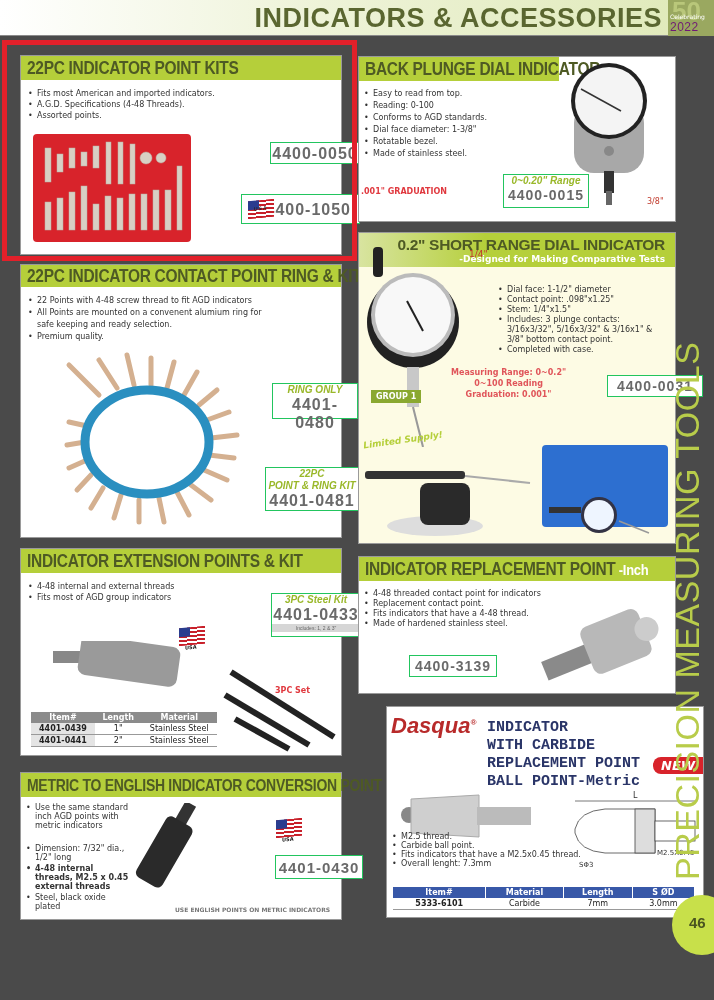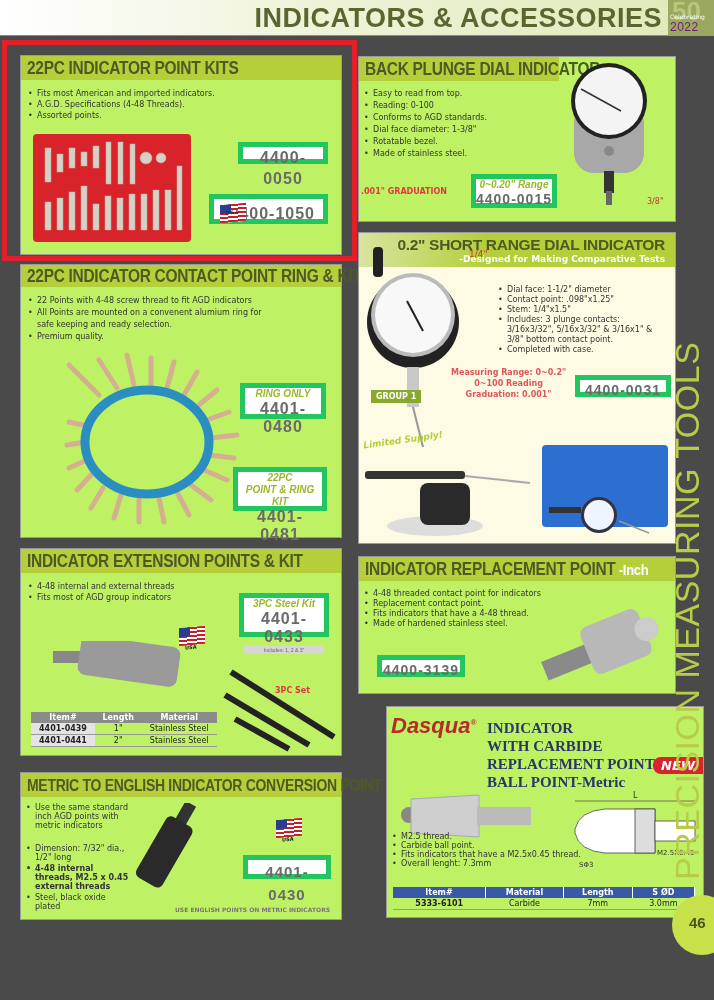--- a/index.html
+++ b/index.html
@@ -4,29 +4,29 @@
 <style>
   * { box-sizing: border-box; margin: 0; padding: 0; }
   body { width: 714px; height: 1000px; background: #4a4a4a; font-family: "DejaVu Sans", sans-serif; position: relative; overflow: hidden; }
   .header { position: absolute; left: 0; top: 0; width: 714px; height: 36px; background: linear-gradient(90deg, #ffffff 0%, #eef3d8 45%, #dfe9b8 100%); border-bottom: 1px solid #8a8a8a; }
   .header-title { position: absolute; right: 52px; top: 3px; font-family: "Liberation Sans", sans-serif; font-weight: bold; font-size: 27px; color: #5a6630; letter-spacing: 0.5px; }
   .badge50 { position: absolute; right: 0; top: 0; width: 46px; height: 36px; background: #9aa860; color: #e8f0c0; }
   .badge50 .num { position: absolute; left: 4px; top: -4px; font-size: 26px; font-weight: bold; color: #b9c77a; font-family: "Liberation Sans", sans-serif; }
   .badge50 .cel { position: absolute; left: 2px; top: 13px; font-size: 6px; color: #fff; }
   .badge50 .yr { position: absolute; left: 2px; top: 20px; font-size: 12px; color: #701a75; font-family: "Liberation Sans", sans-serif; letter-spacing: 0.5px; }
 
-  .card { position: absolute; background: #bef264; border: 1px solid #9a9a9a; }
+  .card { position: absolute; background: #ffffff; border: 1px solid #9a9a9a; }
   .card.cream { background: #fdfbe4; }
   .card-head { background: #b5cf3a; height: 24px; padding-left: 6px; display: flex; align-items: center; }
   .card-head h2 { font-family: "Liberation Sans", sans-serif; font-weight: bold; font-size: 15.5px; color: #4e5a24; letter-spacing: -0.3px; transform: scaleY(1.15); white-space: nowrap; }
   .card-head h2 .suffix { color: #ffffff; font-size: 13px; }
   ul.bul { list-style: none; font-size: 8px; color: #333; line-height: 11px; }
   ul.bul li { padding-left: 10px; position: relative; }
   ul.bul li::before { content: "•"; position: absolute; left: 1px; }
-  .sku { position: absolute; background: #fff; border: 5px solid #22c55e; text-align: center; font-family: "Liberation Sans", sans-serif; font-weight: bold; color: #6a6a6a; font-size: 16px; letter-spacing: 1px; }
+  .sku { position: absolute; background: #fff; border: 1px solid #22c55e; text-align: center; font-family: "Liberation Sans", sans-serif; font-weight: bold; color: #6a6a6a; font-size: 16px; letter-spacing: 1px; margin-left: 32px; }
   .sku .lbl { display: block; color: #9ab82a; font-style: italic; font-size: 10px; letter-spacing: 0; line-height: 12px; }
   .red-frame { position: absolute; left: 2px; top: 40px; width: 355px; height: 221px; border: 5px solid #e2202a; }
   .flag { position: absolute; width: 26px; height: 18px; background: repeating-linear-gradient(180deg, #c8202a 0 2px, #ffffff 2px 4px); transform: skewY(-6deg); }
   .flag::before { content: ""; position: absolute; left: 0; top: 0; width: 11px; height: 9px; background: #2a3d8f; }
   .flag .usa { position: absolute; left: 6px; bottom: -5px; font-size: 5px; color: #222; font-weight: bold; }
   .tbl { position: absolute; border-collapse: collapse; font-size: 8px; }
   .tbl th { color: #fff; font-weight: bold; padding: 1px 6px; }
   .tbl td { padding: 1px 6px; text-align: center; color: #222; border-bottom: 1px solid #999; }
   .tbl.gray th { background: #8b8b8b; }
   .tbl.blue th { background: #3858a8; border-right: 1px solid #fff; }
@@ -323,21 +323,21 @@
       <span class="usa">USA</span>
     </span>
   <div class="sku" style="left:222px;top:82px;width:88px;height:24px;line-height:23px;font-size:15px;">4401-0430</div>
   <div class="shape" style="left:154px;top:133px;font-size:6px;font-weight:bold;color:#777;">USE ENGLISH POINTS ON METRIC INDICATORS</div>
 </div>
 
 <div class="card" style="left:358px;top:706px;width:318px;height:212px;margin-left:28px;">
   <div class="shape" style="left:4px;top:6px;font-family:'Liberation Sans',sans-serif;font-style:italic;font-weight:bold;font-size:22px;color:#b82a2a;">
     <span>Dasqua</span><sup style="font-size:8px;">®</sup>
   </div>
-  <div class="shape" style="left:100px;top:12px;font-family:Liberation Serif, serif;font-weight:bold;font-size:15px;color:#2a3568;line-height:18px;">
+  <div class="shape" style="left:100px;top:12px;font-family:Liberation Mono, monospace;font-weight:bold;font-size:15px;color:#2a3568;line-height:18px;">
     <div>INDICATOR</div>
     <div>WITH CARBIDE</div>
     <div>REPLACEMENT POINT</div>
     <div>BALL POINT-Metric</div>
   </div>
   <div class="shape" style="left:266px;top:50px;background:#d8232b;color:#fff;font-weight:bold;font-style:italic;font-size:13px;padding:1px 8px;border-radius:8px 0 0 8px;">NEW</div>
   <div class="shape" style="left:10px;top:84px;">
     <svg width="140" height="60" viewBox="0 0 140 60">
       <circle cx="12" cy="24" r="8" fill="#888"></circle>
       <path d="M14 8 L82 4 L82 46 L14 42 Z" fill="#cfcfcf" stroke="#aaa"></path>

